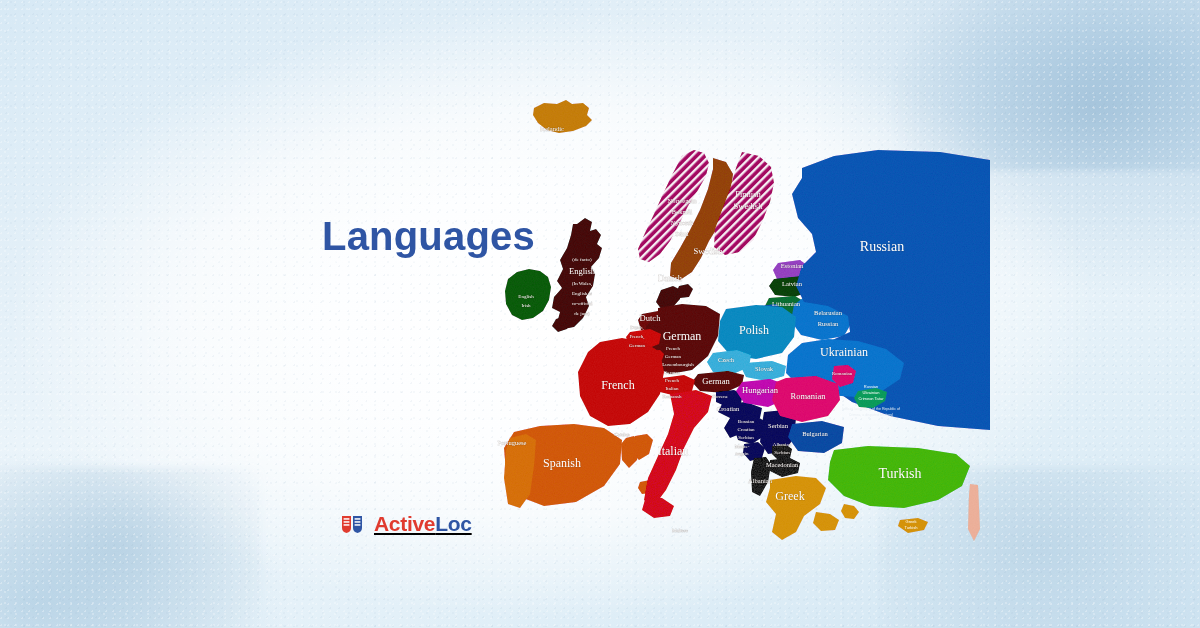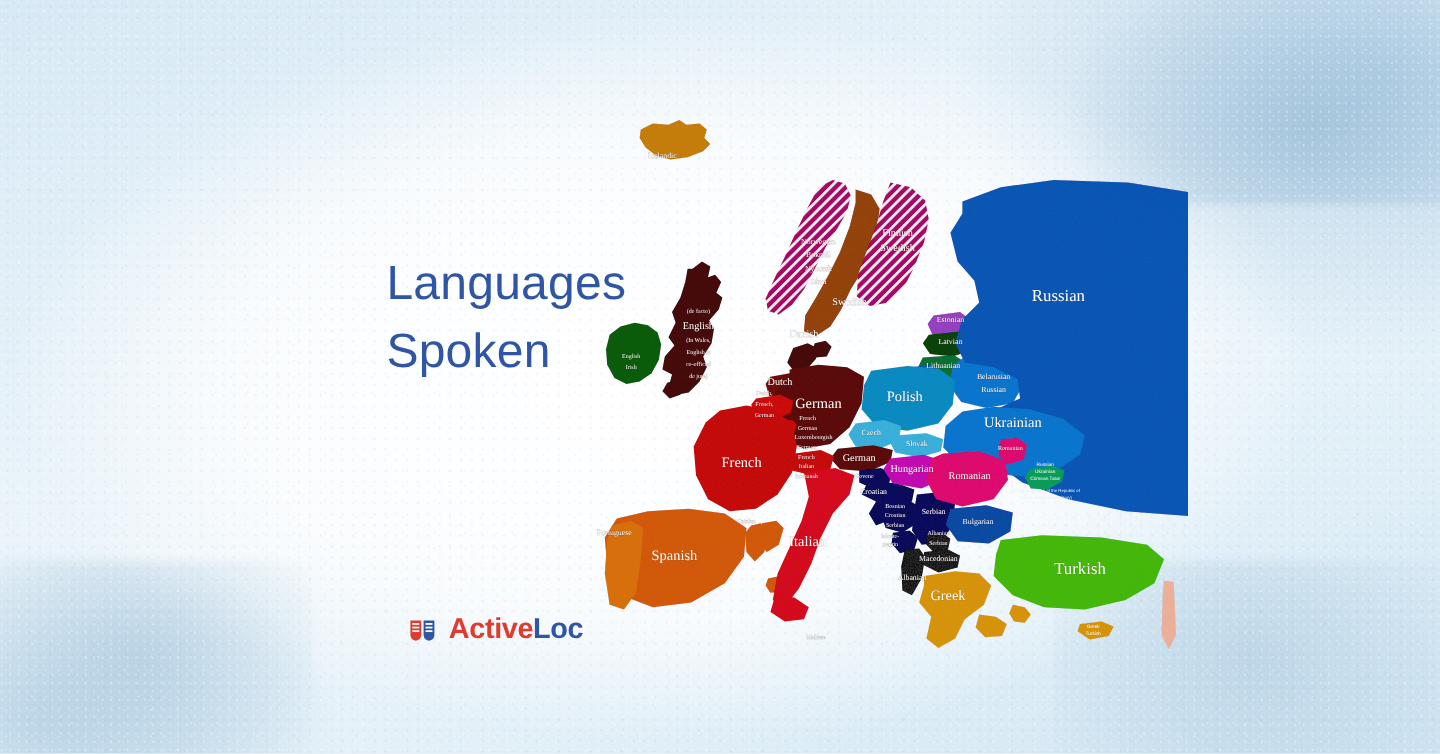--- a/index.html
+++ b/index.html
@@ -42,31 +42,31 @@
     background:radial-gradient(ellipse at 45% 35%, rgba(150,186,212,.40) 0%, rgba(170,200,222,0) 72%);
     filter:blur(4px);pointer-events:none;
   }
 
   
   .title-block{
     position:absolute;left:322px;top:208px;width:300px;
     z-index:6;
   }
   .title-line{
-    font-size:40px;line-height:57px;font-weight:normal;
+    font-size:40px;line-height:57px;font-weight:bold;
     color:#2f55a4;letter-spacing:.2px;white-space:nowrap;
   }
 
   
   .logo{
     position:absolute;left:341px;top:513px;z-index:6;
     display:flex;align-items:center;gap:7px;
   }
   .logo-mark{position:relative;width:26px;height:20px;flex:0 0 auto;}
-  .logo-word{font-size:24px;font-weight:bold;letter-spacing:-.3px;line-height:1;}
+  .logo-word{font-size:21px;font-weight:bold;letter-spacing:-.3px;line-height:1;text-decoration:underline;}
   .logo-active{color:#e03b2f;}
   .logo-loc{color:#2f55a4;}
 
   
   .map{
     position:absolute;left:430px;top:60px;width:560px;height:520px;z-index:4;
   }
   .map svg{display:block;width:100%;height:100%;}
   .lbl{
     fill:#ffffff;
@@ -89,21 +89,20 @@
 <body>
 
 <div class="canvas">
   <div class="wash-tr"></div>
   <div class="wash-bl"></div>
   <div class="wash-br"></div>
   <div class="grain"></div>
 
   <div class="title-block">
     <div class="title-line">Languages</div>
-    <div class="title-line">Spoken</div>
   </div>
 
   <div class="logo">
     <span class="logo-mark">
       <svg viewBox="0 0 26 20" width="26" height="20">
         <path d="M1 2 h9 v12 q0 4 -4.5 5 Q1 18 1 14 Z" fill="#e03b2f"></path>
         <rect x="2.6" y="4.2" width="5.8" height="1.5" fill="#fff"></rect>
         <rect x="2.6" y="7.2" width="5.8" height="1.5" fill="#fff"></rect>
         <rect x="2.6" y="10.2" width="5.8" height="1.5" fill="#fff"></rect>
         <path d="M12 2 h9 v12 q0 4 -4.5 5 Q12 18 12 14 Z" fill="#2f55a4"></path>

